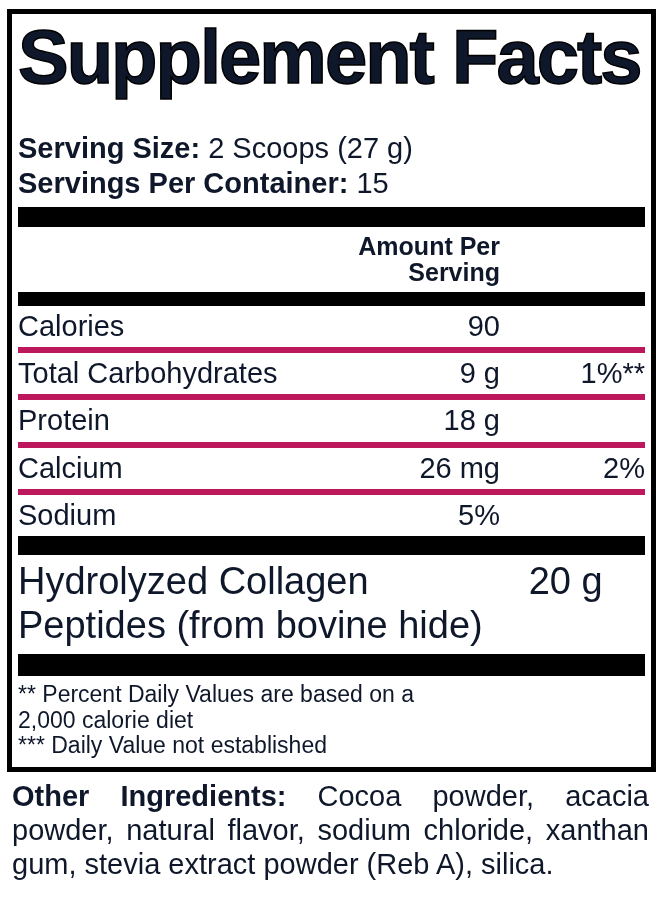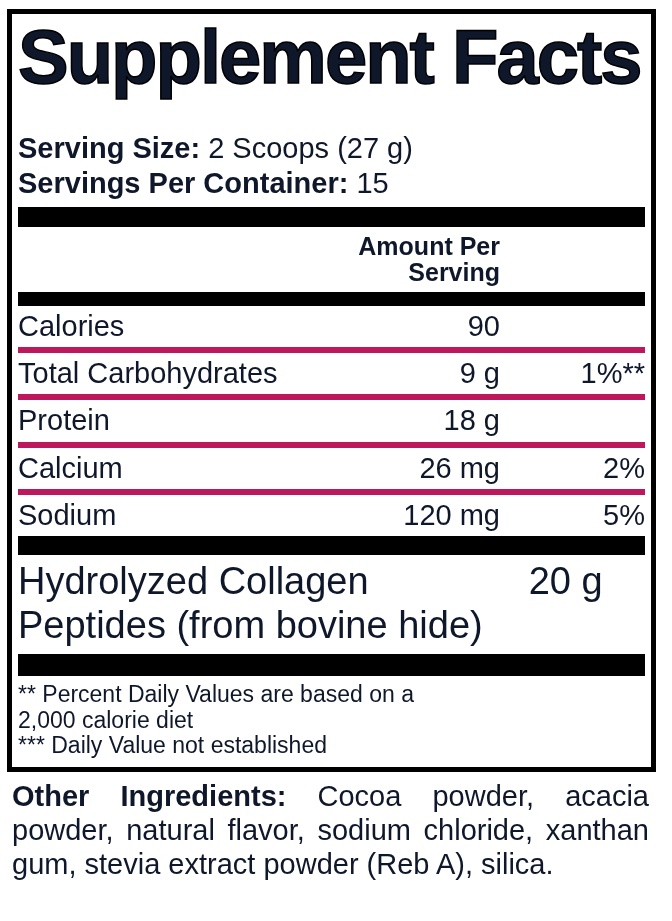--- a/index.html
+++ b/index.html
@@ -120,21 +120,20 @@
     </div>
 
     <div class="nutrient-row">
       <div class="cell-name">Calcium</div>
       <div class="cell-amount">26 mg</div>
       <div class="cell-dv">2%</div>
     </div>
 
     <div class="nutrient-row no-line">
       <div class="cell-name">Sodium</div>
-      <div class="cell-amount">120 mg</div>
       <div class="cell-dv">5%</div>
     </div>
 
     <div class="bar bar-3"></div>
 
     <div class="collagen-row">
       <div class="collagen-name">Hydrolyzed Collagen
 Peptides (from bovine hide)</div>
       <div class="cell-amount">20 g</div>
       <div class="cell-dv">***</div>

